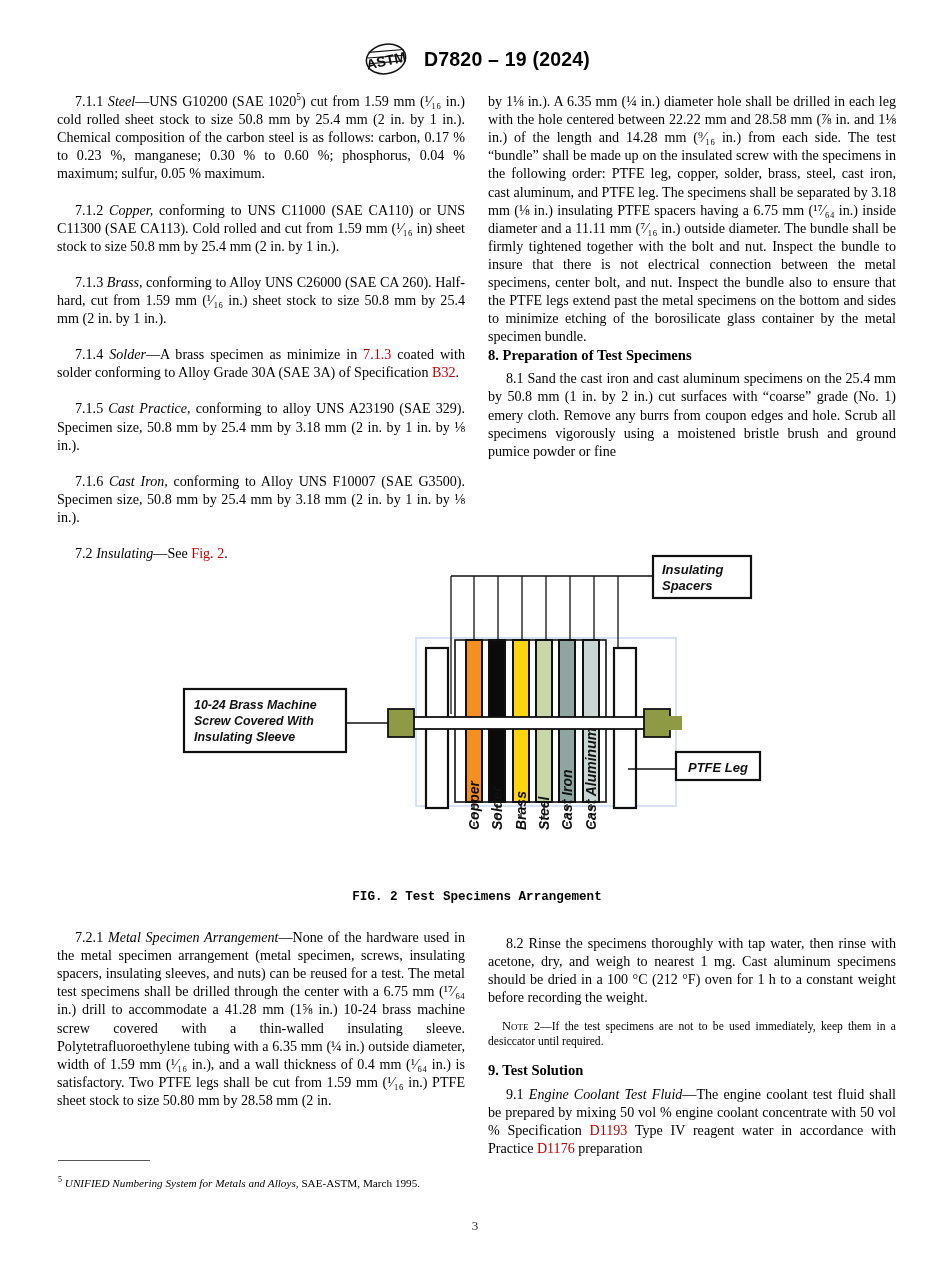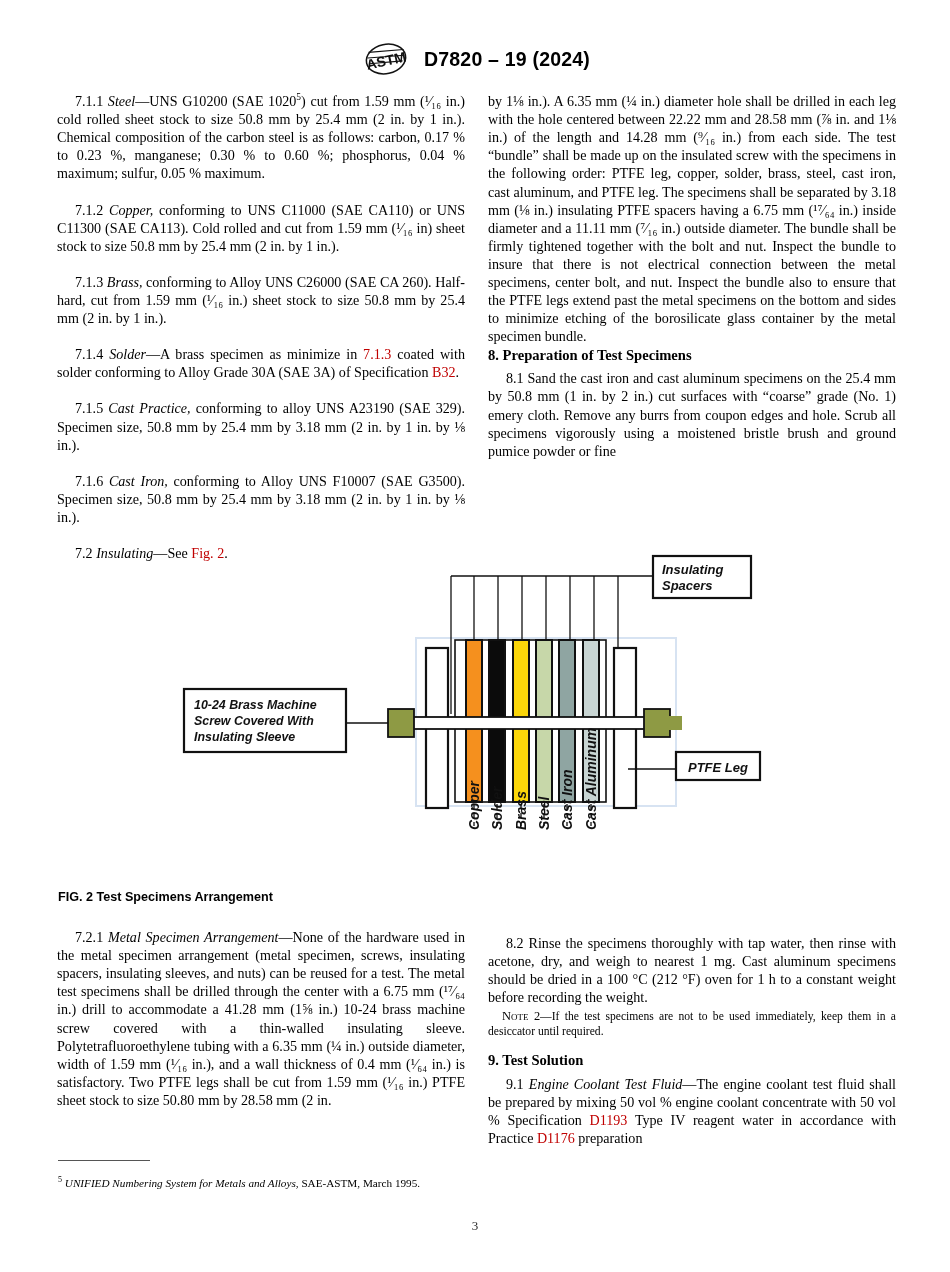--- a/index.html
+++ b/index.html
@@ -41,32 +41,32 @@
   .lnk{color:#c00000;}
   .sec-head{
     font-family:"Liberation Serif", serif;
     font-weight:bold;font-size:14.6px;
     margin:11px 0 5px 0;text-indent:0;text-align:left;
   }
   .sec-head.first{margin-top:0;}
   sup{font-size:9.5px;vertical-align:super;line-height:0;}
   .note{
     font-size:11.6px;line-height:1.25;text-indent:14px;
-    margin-top:3px;text-align:justify;
+    margin-top:13px;text-align:justify;
   }
   .smallcaps{font-variant:small-caps;font-size:12.4px;}
 
   
   .figure-wrap{
     position:absolute;left:58px;top:554px;width:838px;height:370px;
   }
   .fig-caption{
     position:absolute;left:0;top:336px;width:838px;
-    text-align:left;
-    font-family:Liberation Sans, sans-serif;
+    text-align:center;
+    font-family:Liberation Mono, monospace;
     font-weight:bold;font-size:12.6px;
   }
   .fig-svg{display:block;}
 
   
   .col-bot{top:928px;}
 
   .footnote-rule{
     position:absolute;left:58px;top:1160px;width:92px;height:0;
     border-top:1.2px solid #555;

